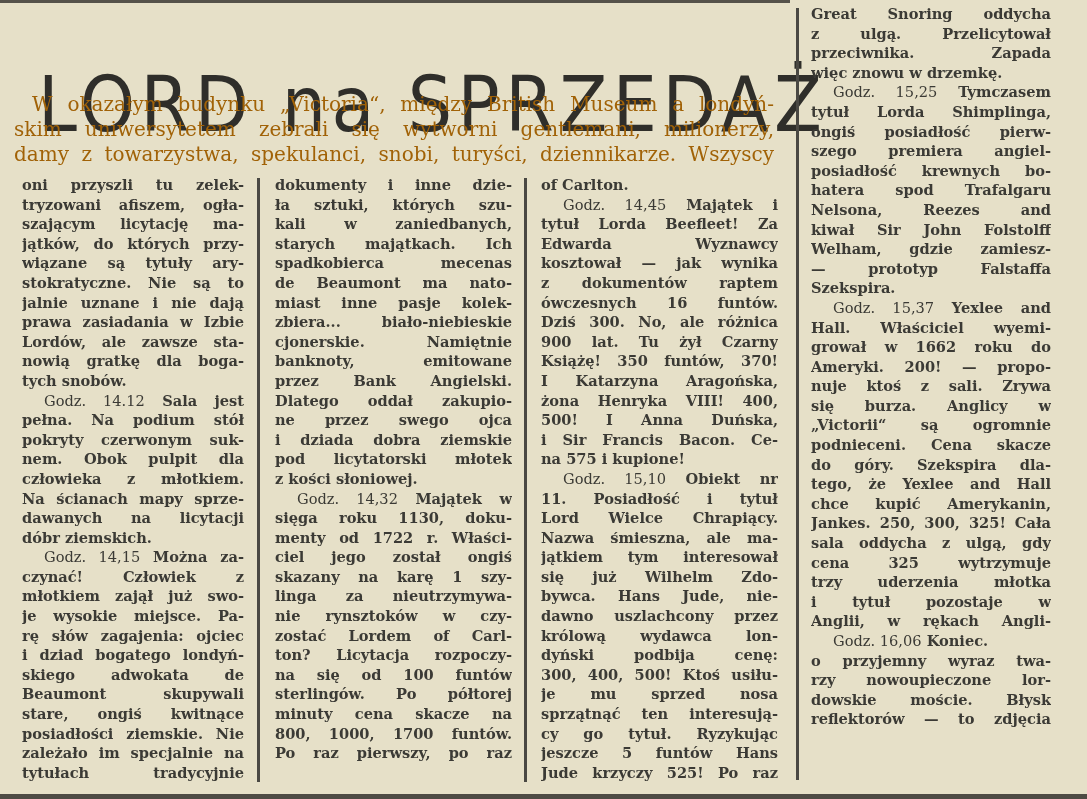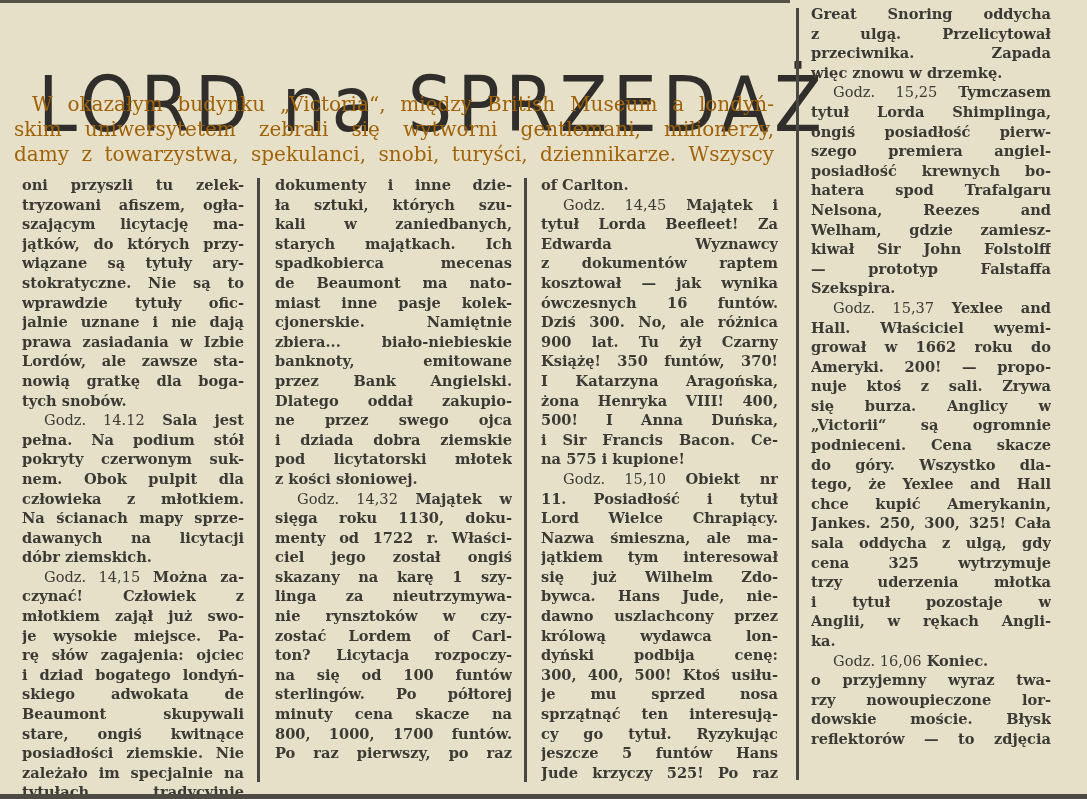--- a/index.html
+++ b/index.html
@@ -69,21 +69,20 @@
   <span>damy z towarzystwa, spekulanci, snobi, turyści, dziennikarze. Wszyscy</span>
 </div>
 
 <div class="col" id="c1">
     <span class="ln"><span>oni przyszli tu zelek-</span></span>
     <span class="ln"><span>tryzowani afiszem, ogła-</span></span>
     <span class="ln"><span>szającym licytację ma-</span></span>
     <span class="ln"><span>jątków, do których przy-</span></span>
     <span class="ln"><span>wiązane są tytuły ary-</span></span>
     <span class="ln"><span>stokratyczne. Nie są to</span></span>
-    <span class="ln"><span>wprawdzie tytuły ofic-</span></span>
     <span class="ln"><span>jalnie uznane i nie dają</span></span>
     <span class="ln"><span>prawa zasiadania w Izbie</span></span>
     <span class="ln"><span>Lordów, ale zawsze sta-</span></span>
     <span class="ln"><span>nowią gratkę dla boga-</span></span>
     <span class="ln last"><span>tych snobów.</span></span>
     <span class="ln ind"><span class="time">Godz. 14.12</span><span> Sala jest</span></span>
     <span class="ln"><span>pełna. Na podium stół</span></span>
     <span class="ln"><span>pokryty czerwonym suk-</span></span>
     <span class="ln"><span>nem. Obok pulpit dla</span></span>
     <span class="ln"><span>człowieka z młotkiem.</span></span>
@@ -105,22 +104,22 @@
   </div>
 <div class="rule" style="left:257px; top:178px; height:604px;"></div>
 <div class="col" id="c2">
     <span class="ln"><span>dokumenty i inne dzie-</span></span>
     <span class="ln"><span>ła sztuki, których szu-</span></span>
     <span class="ln"><span>kali w zaniedbanych,</span></span>
     <span class="ln"><span>starych majątkach. Ich</span></span>
     <span class="ln"><span>spadkobierca mecenas</span></span>
     <span class="ln"><span>de Beaumont ma nato-</span></span>
     <span class="ln"><span>miast inne pasje kolek-</span></span>
+    <span class="ln"><span>zbiera... biało-niebieskie</span></span>
     <span class="ln"><span>cjonerskie. Namiętnie</span></span>
-    <span class="ln"><span>zbiera... biało-niebieskie</span></span>
     <span class="ln"><span>banknoty, emitowane</span></span>
     <span class="ln"><span>przez Bank Angielski.</span></span>
     <span class="ln"><span>Dlatego oddał zakupio-</span></span>
     <span class="ln"><span>ne przez swego ojca</span></span>
     <span class="ln"><span>i dziada dobra ziemskie</span></span>
     <span class="ln"><span>pod licytatorski młotek</span></span>
     <span class="ln last"><span>z kości słoniowej.</span></span>
     <span class="ln ind"><span class="time">Godz. 14,32</span><span> Majątek w</span></span>
     <span class="ln"><span>sięga roku 1130, doku-</span></span>
     <span class="ln"><span>menty od 1722 r. Właści-</span></span>
@@ -135,22 +134,22 @@
     <span class="ln"><span>minuty cena skacze na</span></span>
     <span class="ln"><span>800, 1000, 1700 funtów.</span></span>
     <span class="ln"><span>Po raz pierwszy, po raz</span></span>
   </div>
 <div class="rule" style="left:524px; top:178px; height:604px;"></div>
 <div class="col" id="c3">
     <span class="ln last"><span>of Carlton.</span></span>
     <span class="ln ind"><span class="time">Godz. 14,45</span><span> Majątek i</span></span>
     <span class="ln"><span>tytuł Lorda Beefleet! Za</span></span>
     <span class="ln"><span>Edwarda Wyznawcy</span></span>
+    <span class="ln"><span>kosztował — jak wynika</span></span>
     <span class="ln"><span>z dokumentów raptem</span></span>
-    <span class="ln"><span>kosztował — jak wynika</span></span>
     <span class="ln"><span>ówczesnych 16 funtów.</span></span>
     <span class="ln"><span>Dziś 300. No, ale różnica</span></span>
     <span class="ln"><span>900 lat. Tu żył Czarny</span></span>
     <span class="ln"><span>Książę! 350 funtów, 370!</span></span>
     <span class="ln"><span>I Katarzyna Aragońska,</span></span>
     <span class="ln"><span>żona Henryka VIII! 400,</span></span>
     <span class="ln"><span>500! I Anna Duńska,</span></span>
     <span class="ln"><span>i Sir Francis Bacon. Ce-</span></span>
     <span class="ln last"><span>na 575 i kupione!</span></span>
     <span class="ln ind"><span class="time">Godz. 15,10</span><span> Obiekt nr</span></span>
@@ -176,42 +175,41 @@
     <span class="ln"><span>z ulgą. Przelicytował</span></span>
     <span class="ln"><span>przeciwnika. Zapada</span></span>
     <span class="ln last"><span>więc znowu w drzemkę.</span></span>
     <span class="ln ind"><span class="time">Godz. 15,25</span><span> Tymczasem</span></span>
     <span class="ln"><span>tytuł Lorda Shimplinga,</span></span>
     <span class="ln"><span>ongiś posiadłość pierw-</span></span>
     <span class="ln"><span>szego premiera angiel-</span></span>
     <span class="ln"><span>posiadłość krewnych bo-</span></span>
     <span class="ln"><span>hatera spod Trafalgaru</span></span>
     <span class="ln"><span>Nelsona, Reezes and</span></span>
+    <span class="ln"><span>kiwał Sir John Folstolff</span></span>
     <span class="ln"><span>Welham, gdzie zamiesz-</span></span>
-    <span class="ln"><span>kiwał Sir John Folstolff</span></span>
     <span class="ln"><span>— prototyp Falstaffa</span></span>
     <span class="ln last"><span>Szekspira.</span></span>
     <span class="ln ind"><span class="time">Godz. 15,37</span><span> Yexlee and</span></span>
     <span class="ln"><span>Hall. Właściciel wyemi-</span></span>
     <span class="ln"><span>grował w 1662 roku do</span></span>
     <span class="ln"><span>Ameryki. 200! — propo-</span></span>
     <span class="ln"><span>nuje ktoś z sali. Zrywa</span></span>
     <span class="ln"><span>się burza. Anglicy w</span></span>
     <span class="ln"><span>„Victorii“ są ogromnie</span></span>
     <span class="ln"><span>podnieceni. Cena skacze</span></span>
-    <span class="ln"><span>do góry. Wszystko dla-</span></span>
+    <span class="ln"><span>do góry. Szekspira dla-</span></span>
     <span class="ln"><span>tego, że Yexlee and Hall</span></span>
     <span class="ln"><span>chce kupić Amerykanin,</span></span>
     <span class="ln"><span>Jankes. 250, 300, 325! Cała</span></span>
     <span class="ln"><span>sala oddycha z ulgą, gdy</span></span>
     <span class="ln"><span>cena 325 wytrzymuje</span></span>
     <span class="ln"><span>trzy uderzenia młotka</span></span>
     <span class="ln"><span>i tytuł pozostaje w</span></span>
     <span class="ln"><span>Anglii, w rękach Angli-</span></span>
-    <span class="ln last"><span>ka.</span></span>
     <span class="ln last ind"><span class="time">Godz. 16,06</span><span> Koniec.</span></span>
     <span class="ln"><span>o przyjemny wyraz twa-</span></span>
     <span class="ln"><span>rzy nowoupieczone lor-</span></span>
     <span class="ln"><span>dowskie moście. Błysk</span></span>
     <span class="ln"><span>reflektorów — to zdjęcia</span></span>
   </div>
 
 <div class="bottom-rule"></div>
 
 </body></html>

